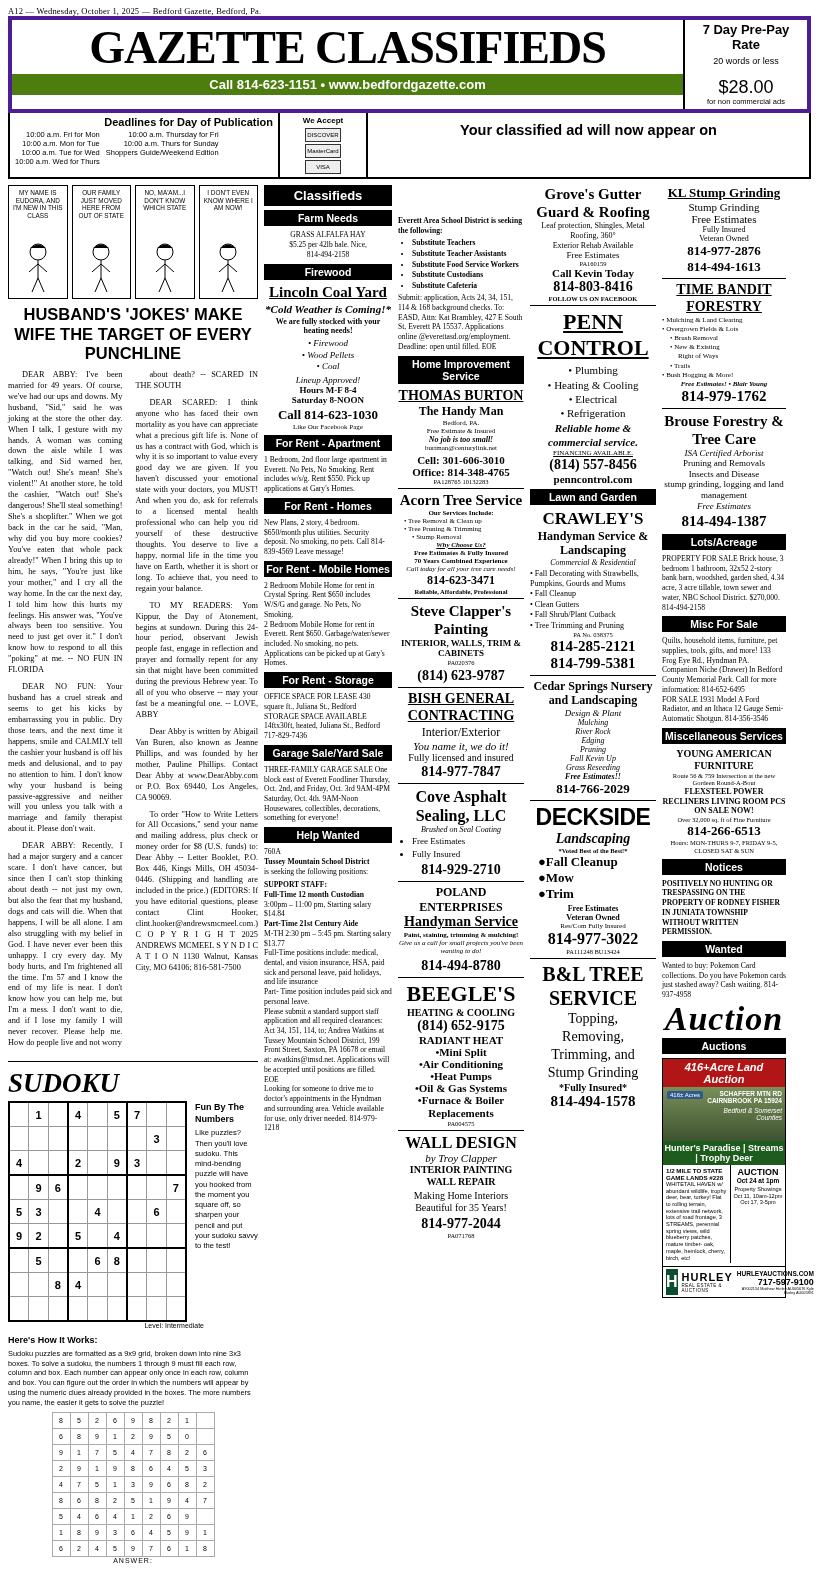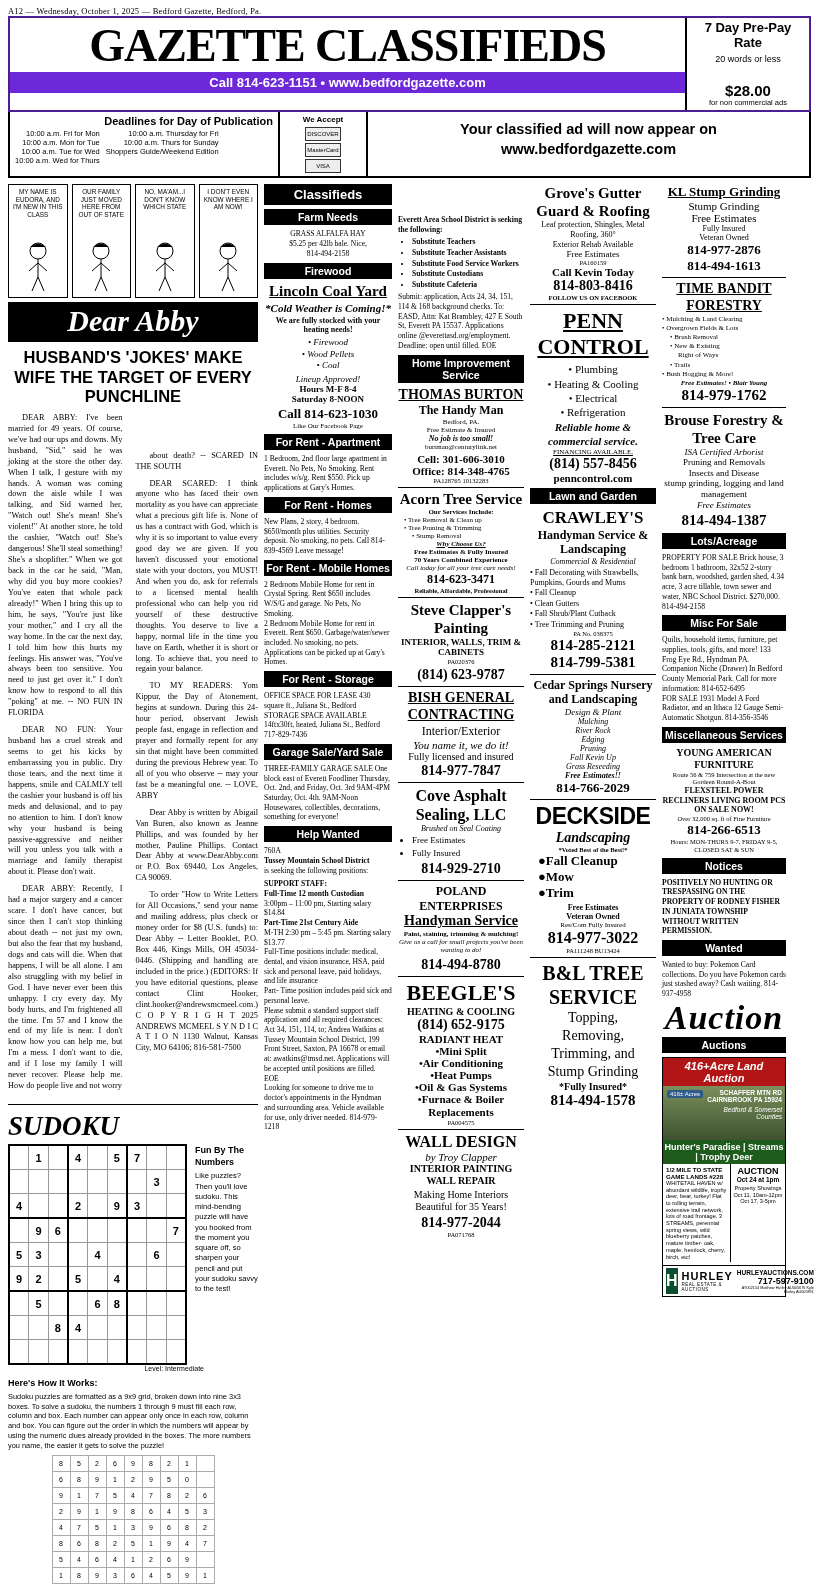--- a/index.html
+++ b/index.html
@@ -1,48 +1,48 @@
 <!DOCTYPE html>
 <html><head>
 <meta charset="utf-8">
 <style>
   html,body{margin:0;padding:0;background:#fff;}
   body{width:819px;font-family:"Liberation Serif",serif;color:#000;}
   .page{width:819px;position:relative;padding:0;box-sizing:border-box;}
   .pagehdr{font-family:"Liberation Serif",serif;font-size:8.5px;padding:6px 8px 0 8px;letter-spacing:.2px;}
   
-  .mast{margin:0 8px;border:2px solid #4c1d95;display:flex;}
+  .mast{margin:0 8px;border:4px solid #4c1d95;display:flex;}
   .mast-l{flex:1;border-right:2px solid #000;}
   .mast-title{font-family:"Liberation Serif",serif;font-weight:bold;font-size:46px;text-align:center;letter-spacing:-1px;line-height:1.05;padding:4px 4px 0 4px;}
-  .mast-sub{background:#6d28d9;color:#fff;text-align:center;font-family:"Liberation Sans",sans-serif;font-weight:bold;font-size:13px;padding:3px 0;margin-top:2px;}
+  .mast-sub{background:#4d7c0f;color:#fff;text-align:center;font-family:"Liberation Sans",sans-serif;font-weight:bold;font-size:13px;padding:3px 0;margin-top:2px;}
   .mast-r{width:118px;text-align:center;font-family:"Liberation Sans",sans-serif;padding:3px 2px;}
   .mast-r .big{font-weight:bold;font-size:13px;line-height:1.15;}
   .mast-r .mid{font-size:9px;line-height:1.15;margin-top:3px;}
-  .mast-r .price{font-weight:bold;font-size:15px;margin-top:18px;}
+  .mast-r .price{font-weight:normal;font-size:18px;margin-top:11px;}
   .mast-r .sm{font-size:7.5px;line-height:1.1;}
   .deadbar{margin:0 8px;border:2px solid #000;border-top:0;display:flex;font-family:"Liberation Sans",sans-serif;}
   .dl{width:258px;border-right:2px solid #000;padding:3px 5px;text-align:right;}
   .dl h4{margin:0 0 2px 0;font-size:11px;}
   .dl table{border-collapse:collapse;font-size:7.5px;}
   .dl td{padding:0 6px 0 0;white-space:nowrap;}
   .accept{width:78px;border-right:2px solid #000;padding:3px 4px;font-size:8px;text-align:center;}
   .cards{display:flex;flex-direction:column;align-items:center;gap:2px;margin-top:3px;}
   .card{width:34px;height:12px;border:1px solid #333;font-size:6px;display:flex;align-items:center;justify-content:center;background:#eee;}
   .promo{flex:1;text-align:center;font-family:"Liberation Sans",sans-serif;font-weight:bold;font-size:14.5px;padding:8px 4px;line-height:1.35;}
   
   .body{display:flex;margin:6px 8px 0 8px;gap:6px;}
   .colA{width:250px;}
   .colB{width:128px;}
   .colC{width:126px;margin-top:31px;}
   .colD{width:126px;}
   .colE{width:124px;}
   
   .abbybar{background:#000;color:#fff;font-family:"Liberation Serif",serif;font-weight:bold;font-style:italic;font-size:30px;text-align:center;padding:2px 0 4px 0;}
   .abbyhead{font-family:"Liberation Sans",sans-serif;font-weight:bold;font-size:16.5px;text-align:center;line-height:1.18;margin:6px 0 6px 0;}
-  .abbycols{display:flex;gap:13px;font-size:8.3px;text-align:justify;line-height:1.32;align-items:center;}
+  .abbycols{display:flex;gap:13px;font-size:8.3px;text-align:justify;line-height:1.32;}
   .abbycols p{margin:0 0 6px 0;text-indent:14px;}
   hr.rule{border:0;border-top:1px solid #000;margin:6px 0;}
   
   .comics{display:flex;gap:4px;margin-bottom:4px;}
   .panel{border:1px solid #000;flex:1;height:112px;position:relative;background:#fff;}
   .panel .bub{font-family:"Liberation Sans",sans-serif;font-size:6.4px;text-align:center;padding:3px 3px 0 3px;line-height:1.15;}
   .fig{position:absolute;bottom:4px;left:50%;transform:translateX(-50%);width:34px;height:52px;}
   .hdrbar{background:#000;color:#fff;font-family:"Liberation Sans",sans-serif;font-weight:bold;font-size:10.5px;text-align:center;padding:2px 0;margin-bottom:4px;}
   .hdrbar.lg{font-size:13px;padding:3px 0;}
   .t-serif{font-family:"Liberation Serif",serif;}
@@ -133,21 +133,20 @@
     <div class="accept">
       <div class="b">We Accept</div>
       <div class="cards">
         <div class="card">DISCOVER</div>
         <div class="card">MasterCard</div>
         <div class="card">VISA</div>
       </div>
     </div>
     <div class="promo">
       <div>Your classified ad will now appear on</div>
-      <div>www.bedfordgazette.com</div>
     </div>
   </div>
 
   <div class="body">
 
     <div class="colA">
 
       <div class="comics">
         <div class="panel">
           <div class="bub">MY NAME IS EUDORA, AND I'M NEW IN THIS CLASS</div>
@@ -176,21 +175,20 @@
         <div class="panel">
           <div class="bub">I DON'T EVEN KNOW WHERE I AM NOW!</div>
           <svg class="fig" viewBox="0 0 34 52">
             <circle cx="17" cy="10" r="8" fill="none" stroke="#000"></circle>
             <path d="M9 6 Q17 -1 25 6" fill="#000"></path>
             <path d="M17 18 L17 36 M17 22 L8 30 M17 22 L26 30 M17 36 L11 50 M17 36 L23 50" stroke="#000" fill="none"></path>
           </svg>
         </div>
       </div>
 
-      <div class="abbybar">Dear Abby</div>
       <div class="abbyhead">HUSBAND'S 'JOKES' MAKE WIFE THE TARGET OF EVERY PUNCHLINE</div>
       <div class="abbycols">
         <div style="flex:1">
           <p>DEAR ABBY: I've been married for 49 years. Of course, we've had our ups and downs. My husband, "Sid," said he was joking at the store the other day. When I talk, I gesture with my hands. A woman was coming down the aisle while I was talking, and Sid warned her, "Watch out! She's mean! She's violent!" At another store, he told the cashier, "Watch out! She's dangerous! She'll steal something! She's a shoplifter." When we got back in the car he said, "Man, why did you buy more cookies? You've eaten that whole pack already!" When I bring this up to him, he says, "You're just like your mother," and I cry all the way home. In the car the next day, I told him how this hurts my feelings. His answer was, "You've always been too sensitive. You need to just get over it." I don't know how to respond to all this "poking" at me. -- NO FUN IN FLORIDA</p>
           <p>DEAR NO FUN: Your husband has a cruel streak and seems to get his kicks by embarrassing you in public. Dry those tears, and the next time it happens, smile and CALMLY tell the cashier your husband is off his meds and delusional, and to pay no attention to him. I don't know why your husband is being passive-aggressive and neither will you unless you talk with a marriage and family therapist about it. Please don't wait.</p>
           <p>DEAR ABBY: Recently, I had a major surgery and a cancer scare. I don't have cancer, but since then I can't stop thinking about death -- not just my own, but also the fear that my husband, dogs and cats will die. When that happens, I will be all alone. I am also struggling with my belief in God. I have never ever been this unhappy. I cry every day. My body hurts, and I'm frightened all the time. I'm 57 and I know the end of my life is near. I don't know how you can help me, but I'm a mess. I don't want to die, and if I lose my family I will never recover. Please help me. How do people live and not worry</p>
         </div>
         <div style="flex:1">
           <p>about death? -- SCARED IN THE SOUTH</p>
           <p>DEAR SCARED: I think anyone who has faced their own mortality as you have can appreciate what a precious gift life is. None of us has a contract with God, which is why it is so important to value every good day we are given. If you haven't discussed your emotional state with your doctors, you MUST! And when you do, ask for referrals to a licensed mental health professional who can help you rid yourself of these destructive thoughts. You deserve to live a happy, normal life in the time you have on Earth, whether it is short or long. To achieve that, you need to regain your balance.</p>

